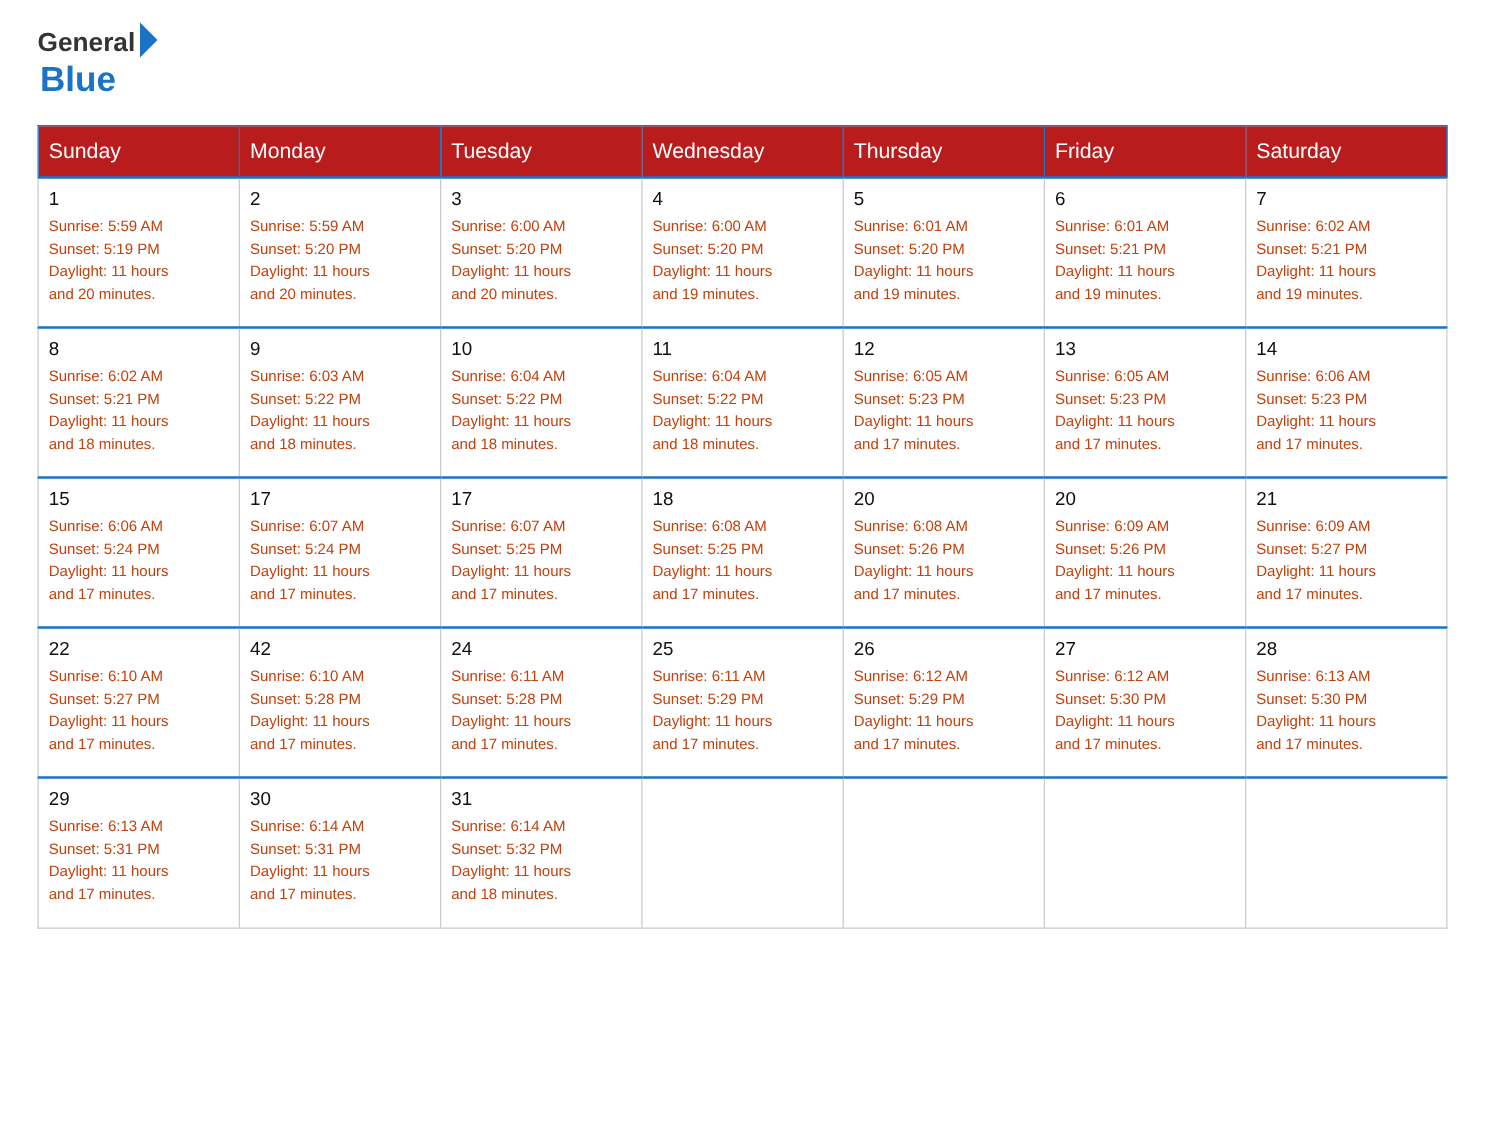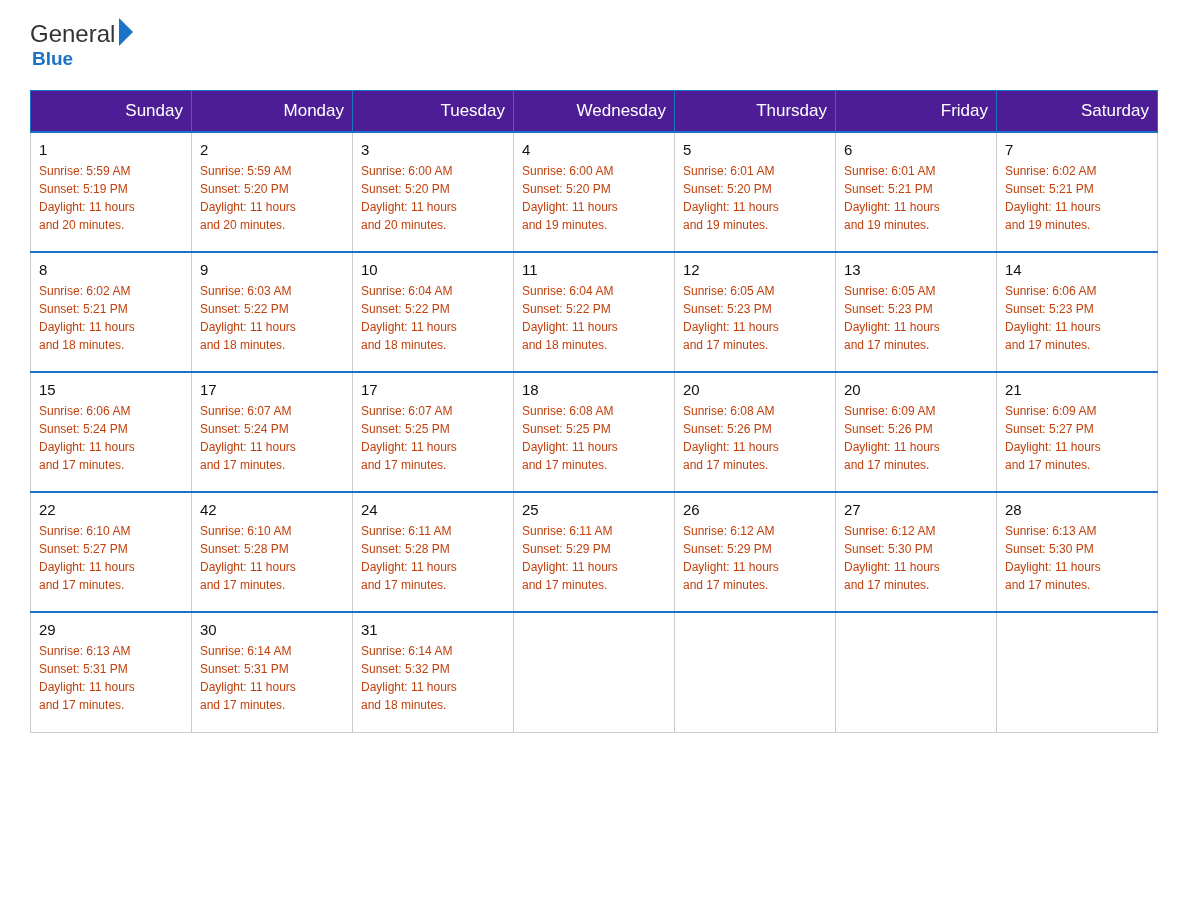--- a/index.html
+++ b/index.html
@@ -15,22 +15,22 @@
       justify-content: space-between;
       align-items: flex-start;
       margin-bottom: 20px;
     }
     .logo {
       display: flex;
       align-items: center;
       gap: 0;
     }
     .logo-text {
-      font-size: 24px;
-      font-weight: normal;
+      font-size: 21px;
+      font-weight: bold;
       color: #333;
       line-height: 1;
     }
     .logo-icon {
       width: 0;
       height: 0;
       border-left: 14px solid #1a73c8;
       border-top: 14px solid transparent;
       border-bottom: 14px solid transparent;
       display: inline-block;
@@ -42,21 +42,21 @@
     .logo-wrapper {
       display: flex;
       flex-direction: column;
     }
     .logo-line1 {
       display: flex;
       align-items: center;
     }
     .logo-line2 {
       color: #1a73c8;
-      font-size: 19px;
+      font-size: 28px;
       font-weight: bold;
       margin-left: 2px;
     }
     .title-block {
       text-align: right;
     }
     .month-title {
       font-size: 52px;
       font-weight: normal;
       color: #111;
@@ -66,26 +66,26 @@
       font-size: 22px;
       color: #333;
       margin-top: 4px;
     }
     table {
       width: 100%;
       border-collapse: collapse;
       table-layout: fixed;
     }
     thead th {
-      background-color: #4c1d95;
+      background-color: #b91c1c;
       color: #fff;
       font-size: 17px;
       font-weight: normal;
       padding: 10px 8px;
-      text-align: right;
+      text-align: left;
       border: 1px solid #1a73c8;
     }
     tbody td {
       vertical-align: top;
       padding: 8px 8px;
       font-size: 12.5px;
       color: #222;
       border: 1px solid #ccc;
       border-top: 2px solid #1a73c8;
       min-height: 100px;

